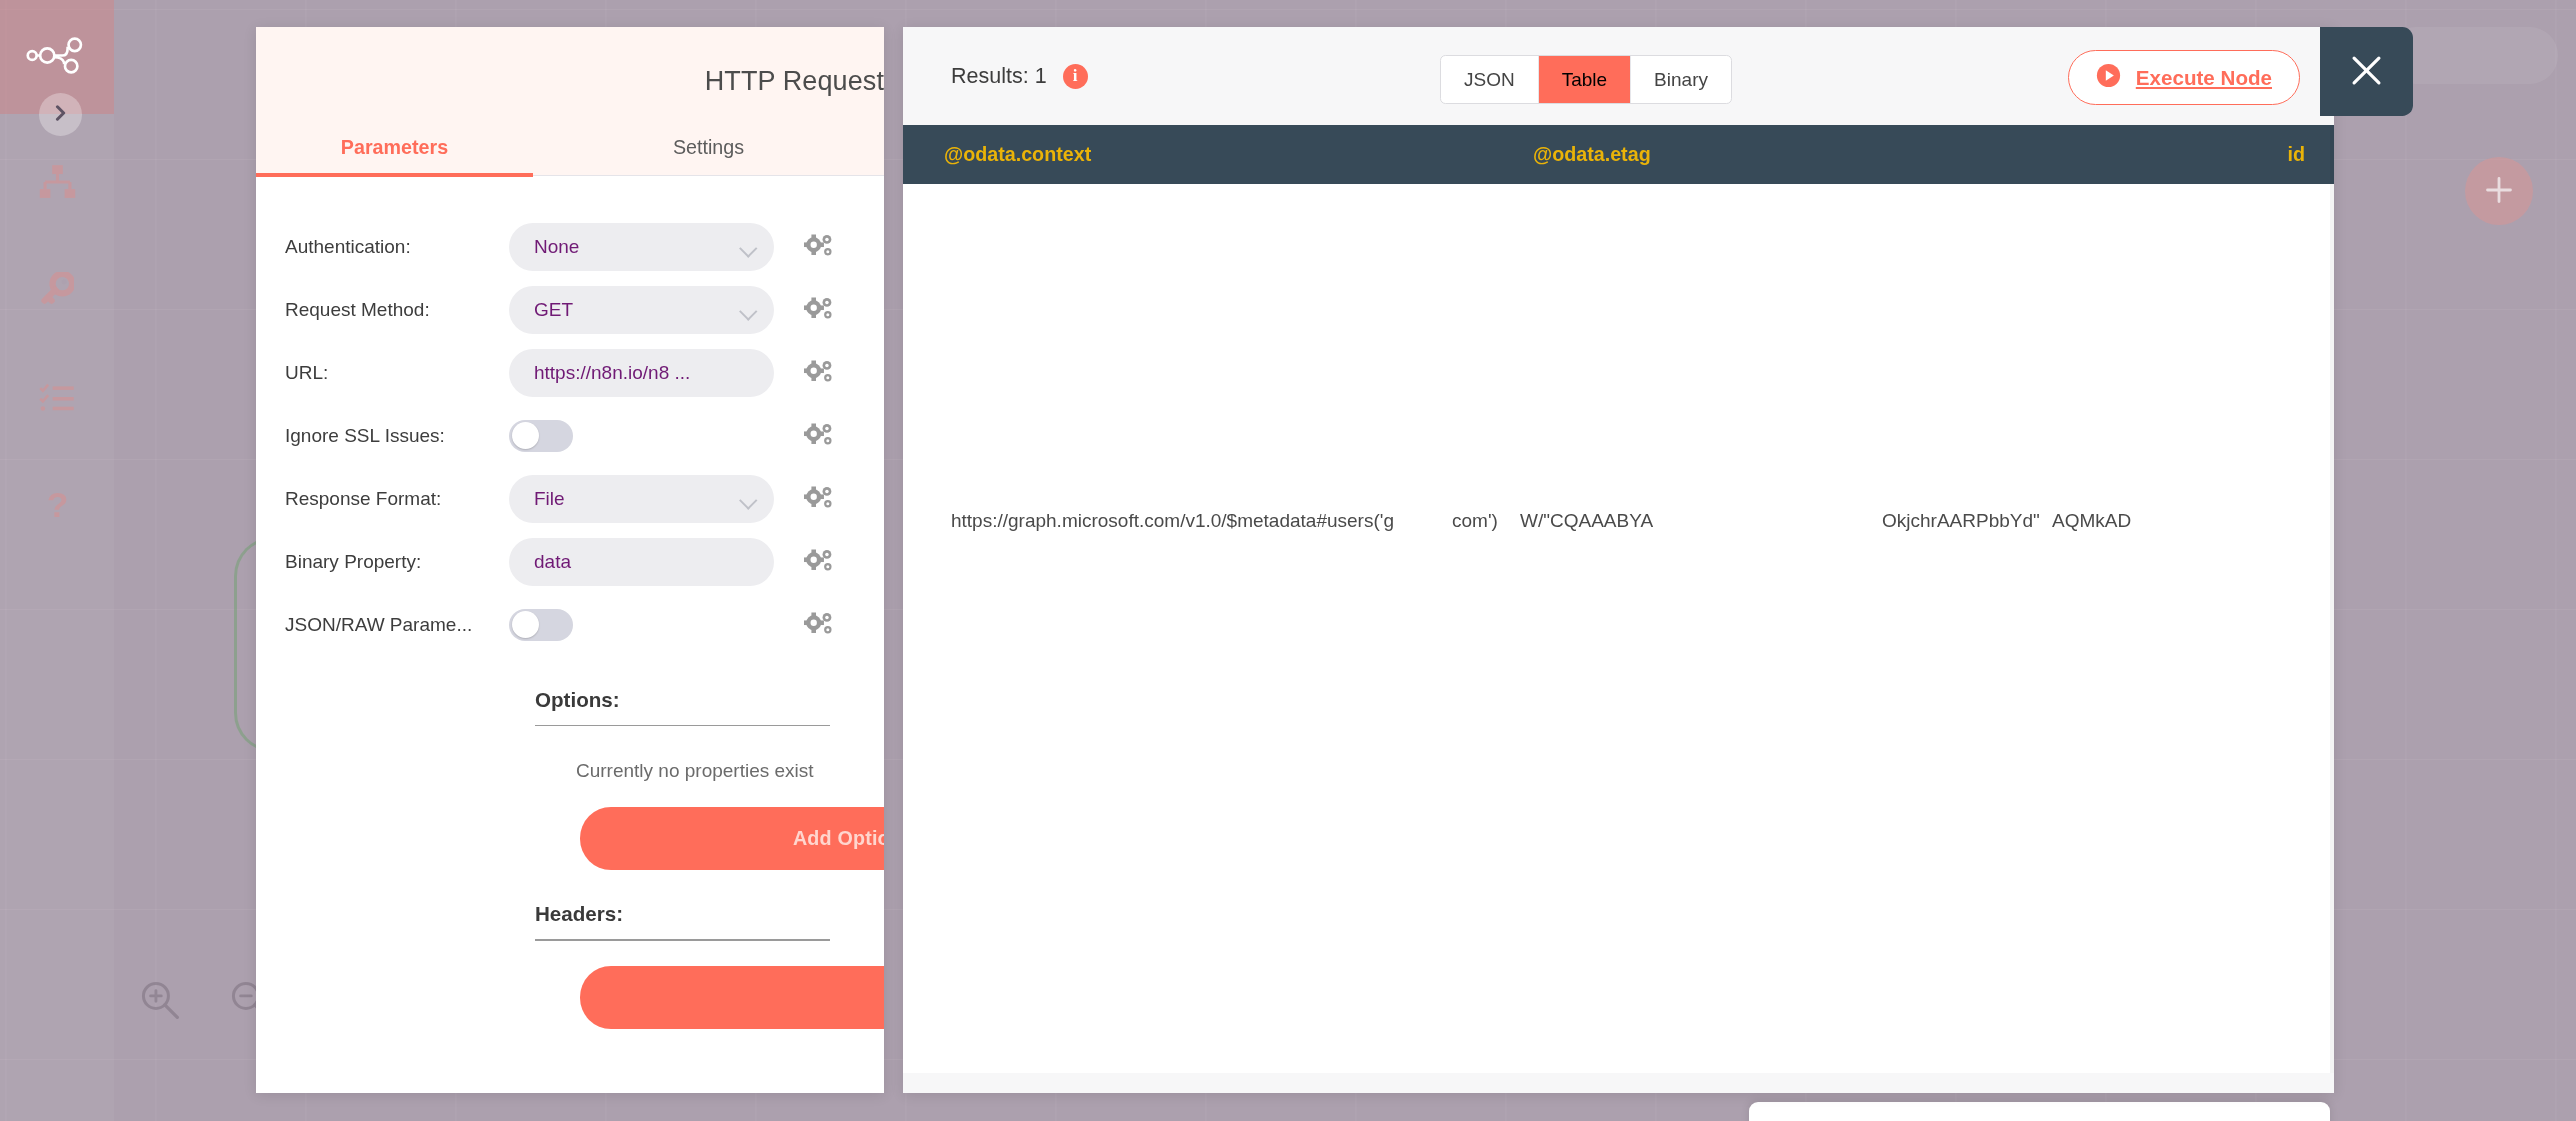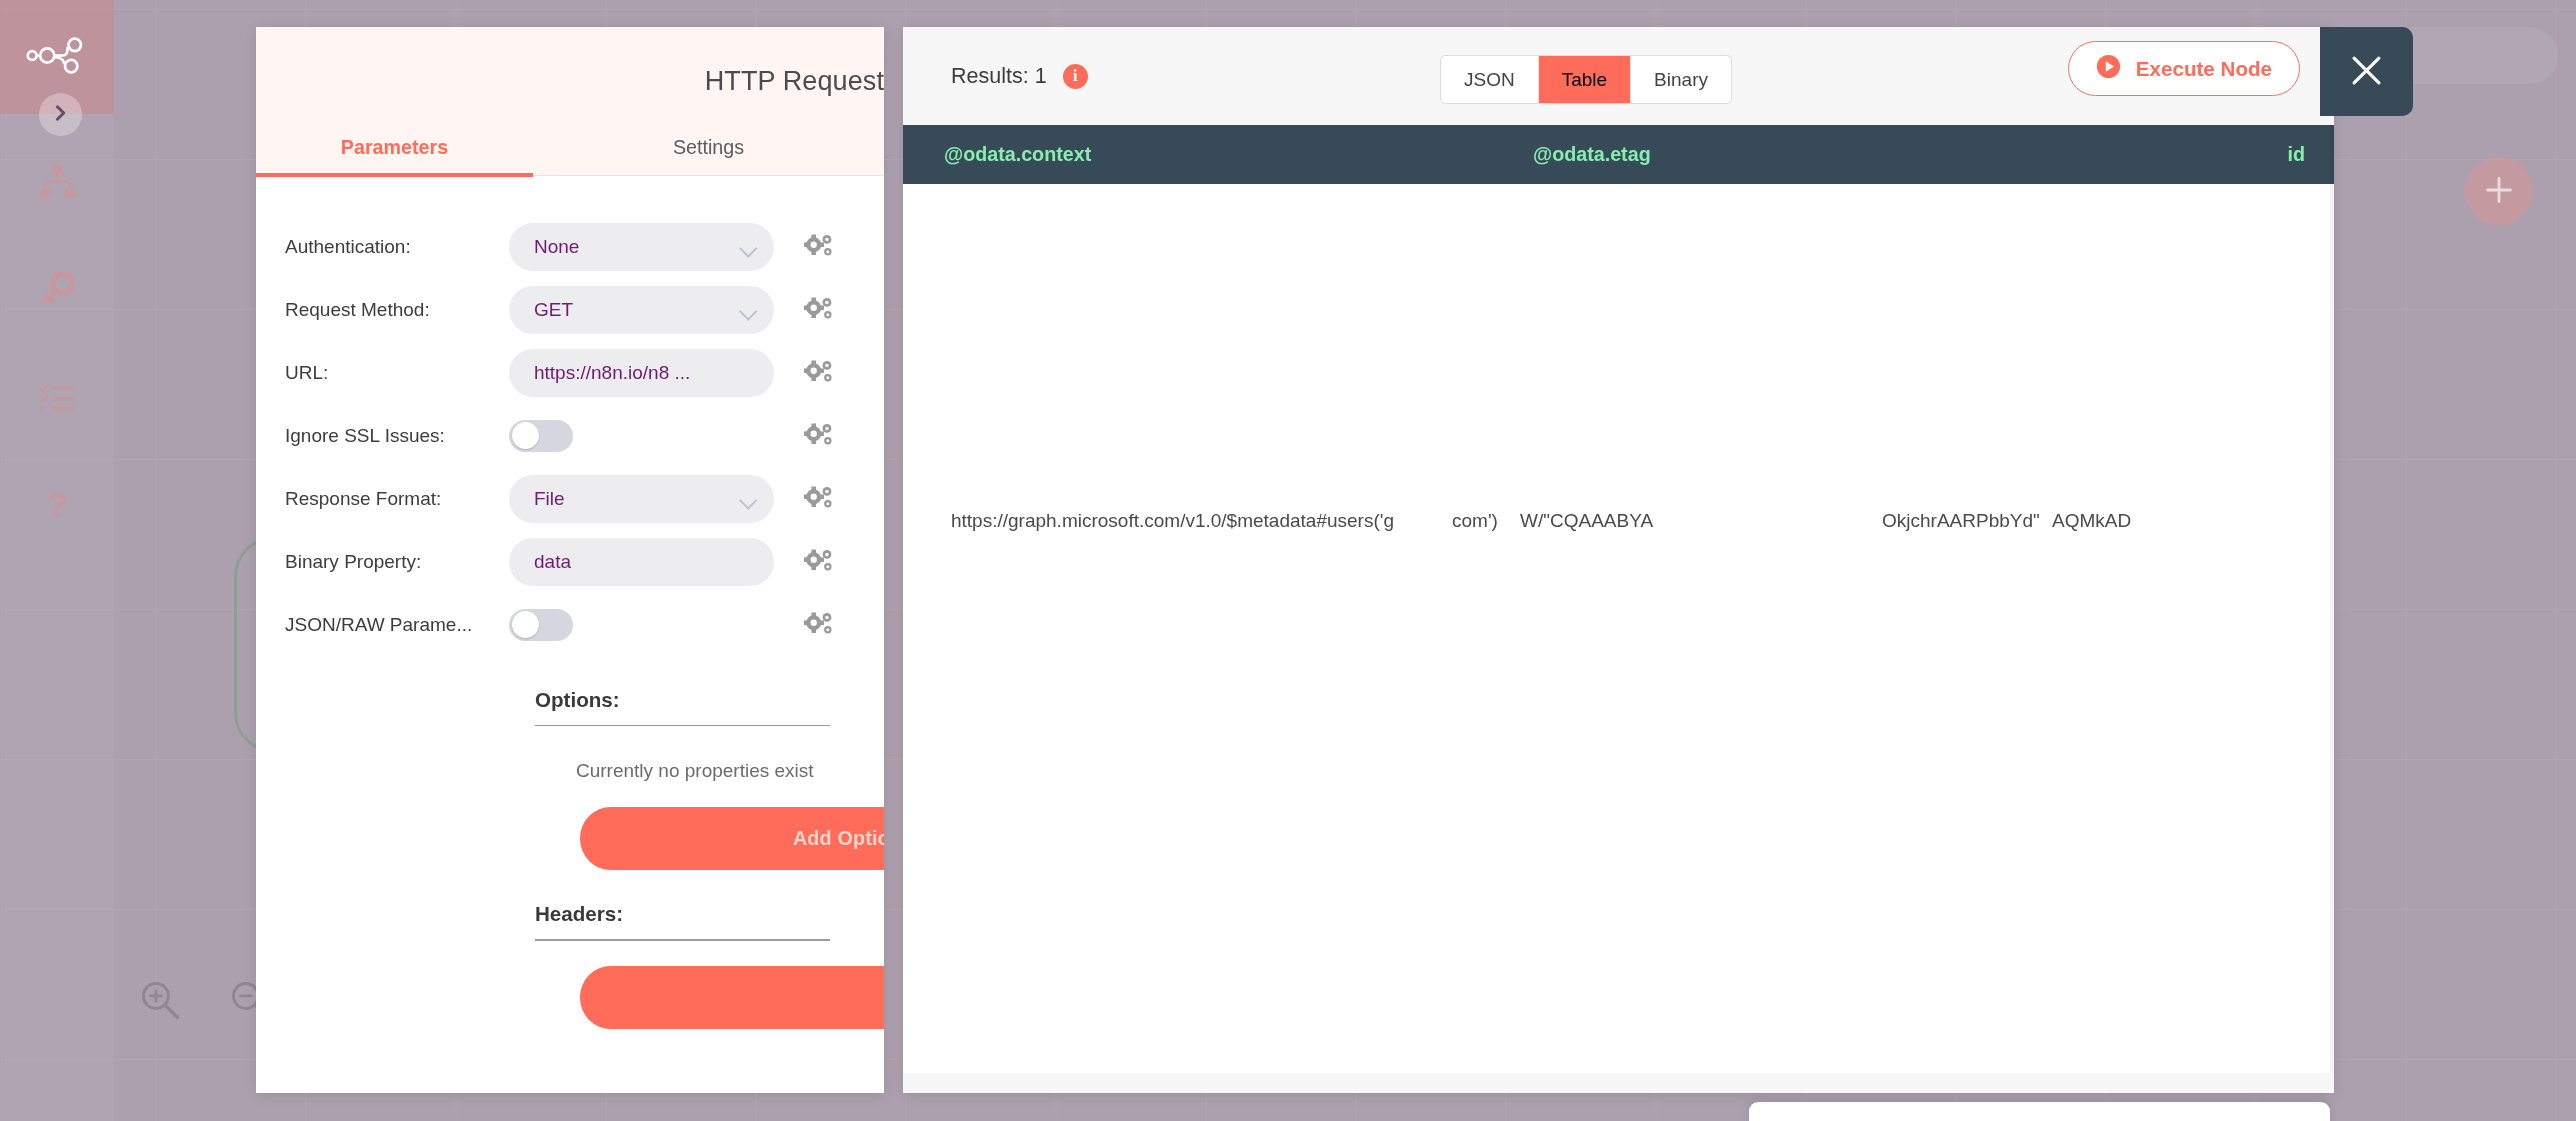--- a/index.html
+++ b/index.html
@@ -189,39 +189,39 @@
     border-radius: 5.4px; overflow: hidden; background: #FFFFFF;
   }
   .dtab {
     padding: 0 23px; height: 47px; line-height: 47px;
     font-size: 19px; color: #444; cursor: pointer;
     border-right: 0.9px solid #E6E6EA;
   }
   .dtab:last-child { border-right: none; }
   .dtab.active { background: #FF6D5A; color: #000000; }
   #execute-node-btn {
-    position: absolute; right: 34px; top: 14px;
+    position: absolute; right: 34px; top: 23px;
     height: 55px; padding: 0 27px;
     border: 1.8px solid #FF6D5A; border-radius: 28px;
     background: #FFFFFF; cursor: pointer;
     display: flex; align-items: center; gap: 15px;
-    color: #FF6D5A; font-size: 20.6px; font-weight: 600;
+    color: #FF6D5A; font-size: 20.6px; font-weight: 600; text-decoration: underline;
   }
 
   
   #result-table {
     margin: 0 0 0 0; width: 1431px;
     background: #FFFFFF;
     height: 948px; overflow: hidden;
     position: relative;
   }
   #table-head {
     height: 59px; background: #374A58;
     display: flex; align-items: center;
-    color: #86efac; font-size: 19.7px; font-weight: 700;
+    color: #eab308; font-size: 19.7px; font-weight: 700;
   }
   .th { flex: 0 0 auto; padding-left: 0; }
   #th-1 { width: 630px; padding-left: 41px; }
   #th-2 { width: 361px; }
   #th-3 { width: 411px; text-align: right; }
   #table-body { position: relative; height: 889px; }
   .tr {
     position: absolute; left: 7px; top: 318px;
     width: 1431px; display: flex; align-items: center;
     font-size: 19px; color: #4A4A4A; font-weight: 300;

